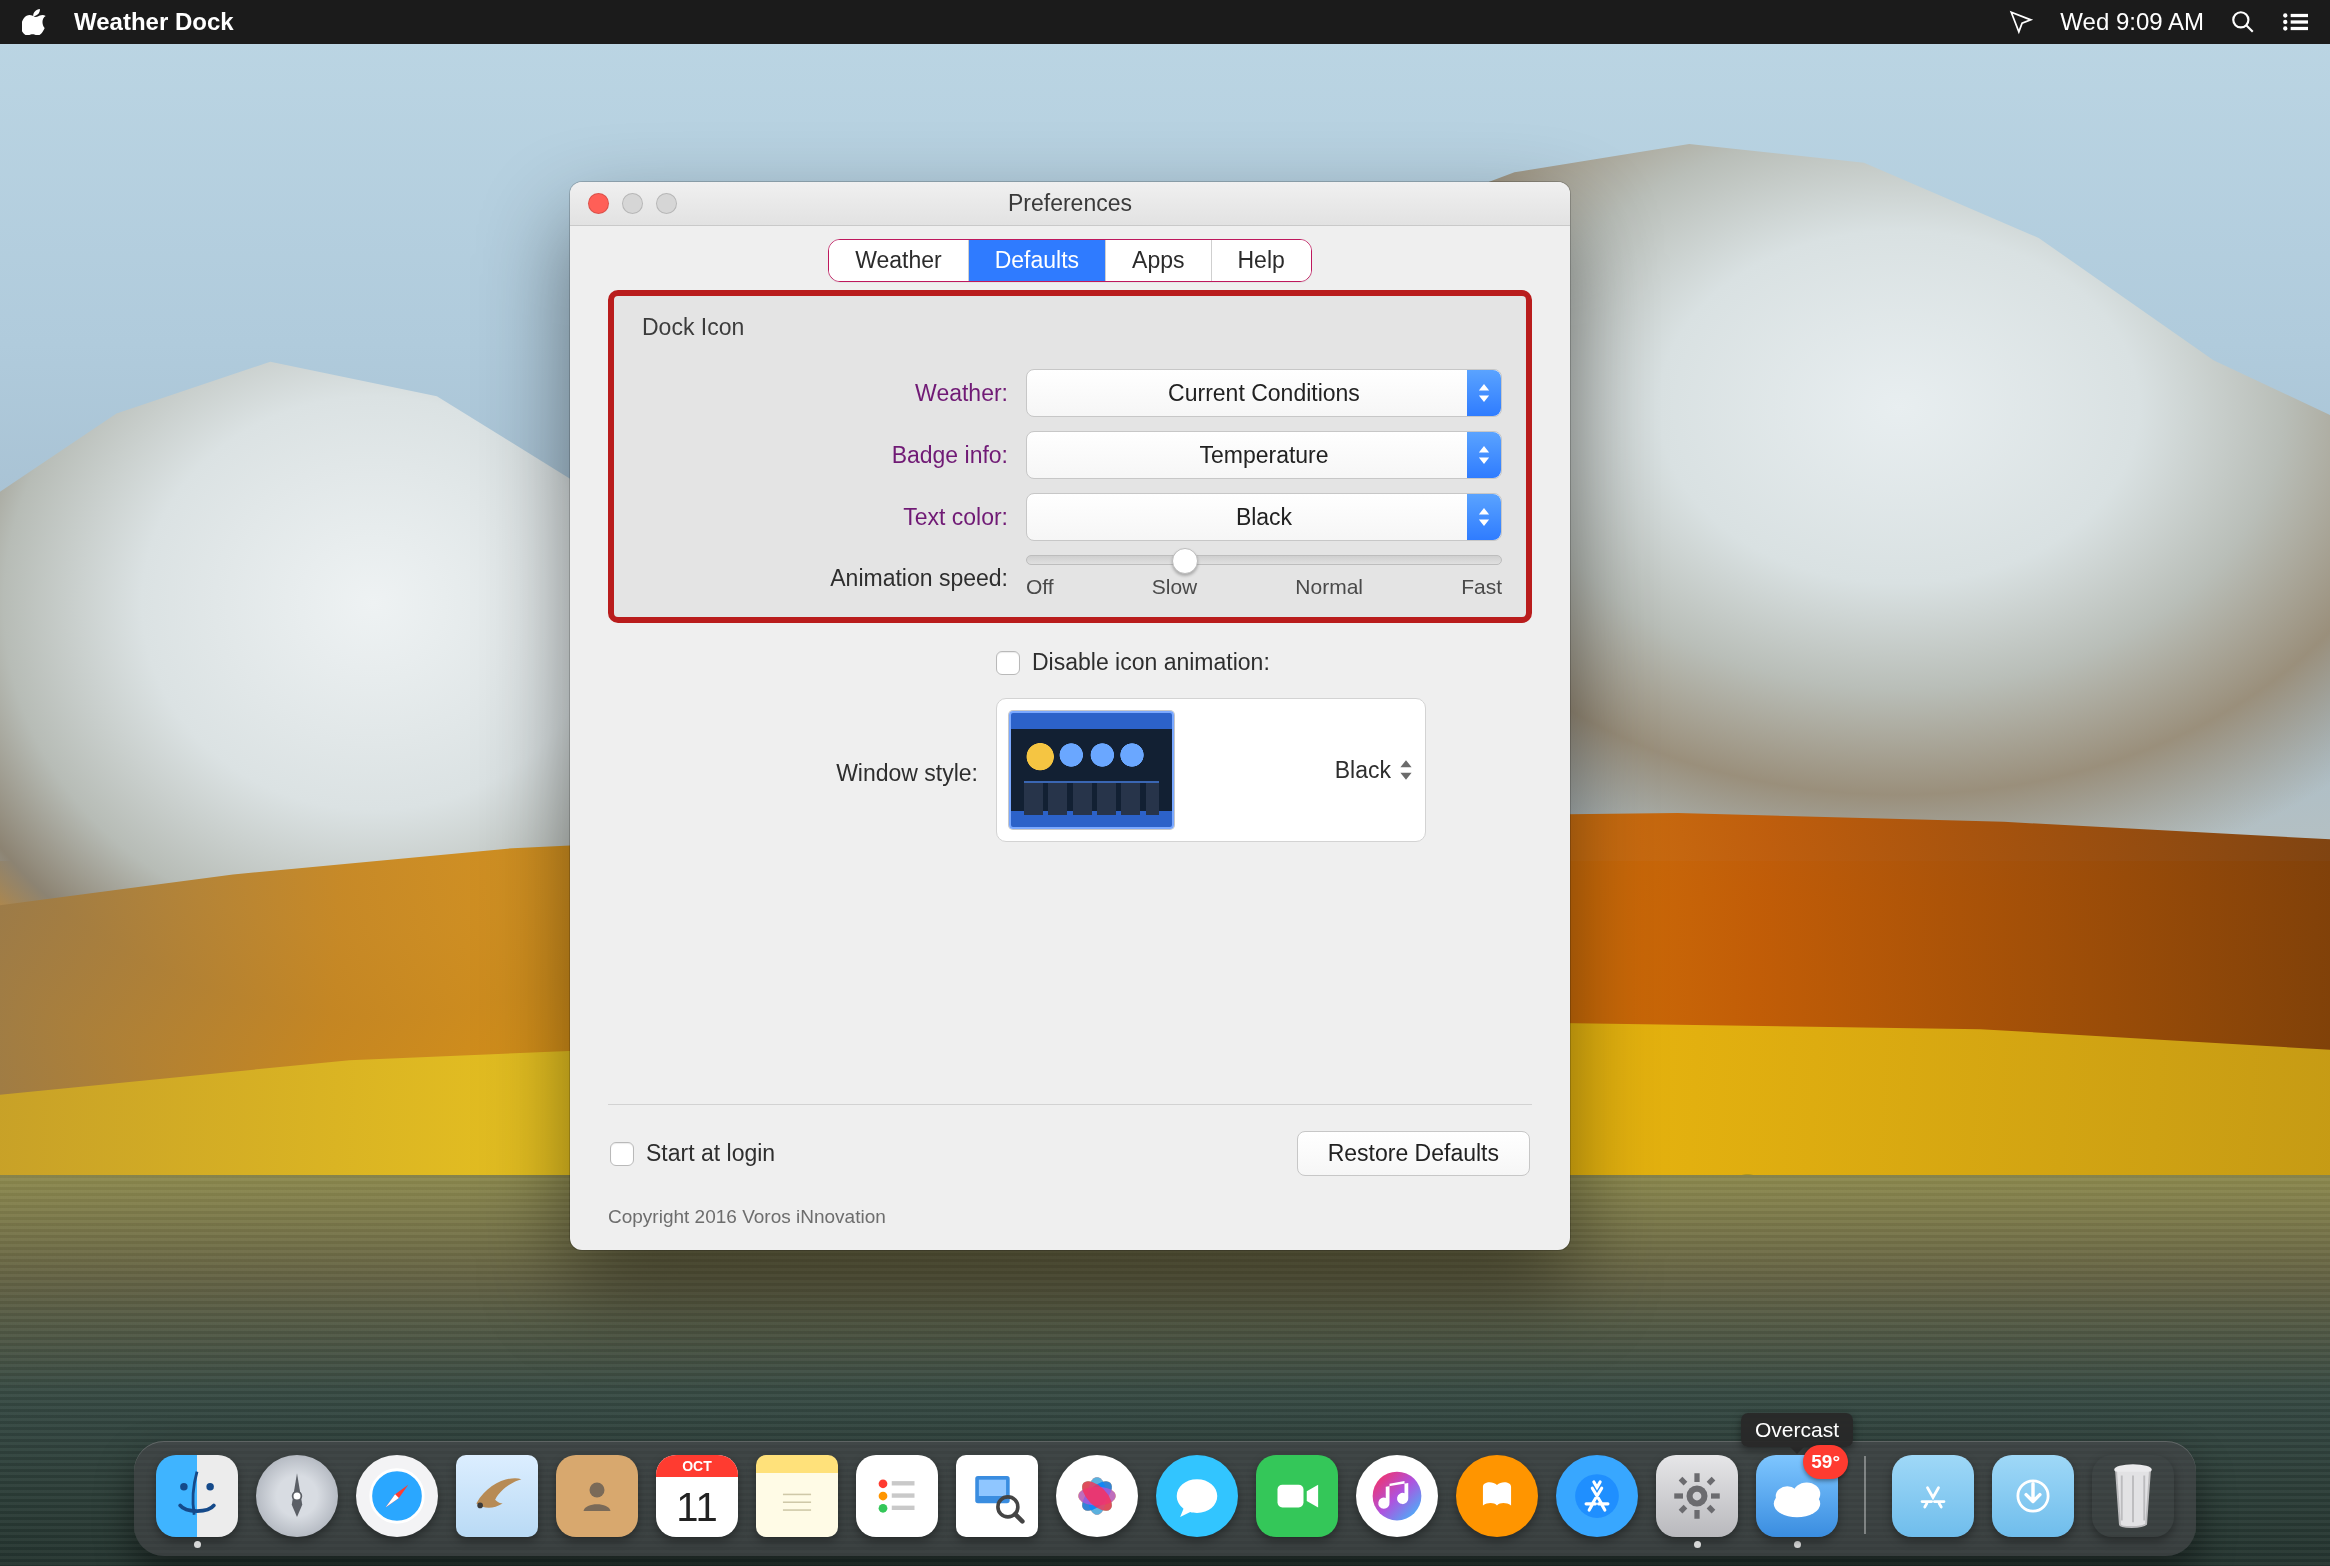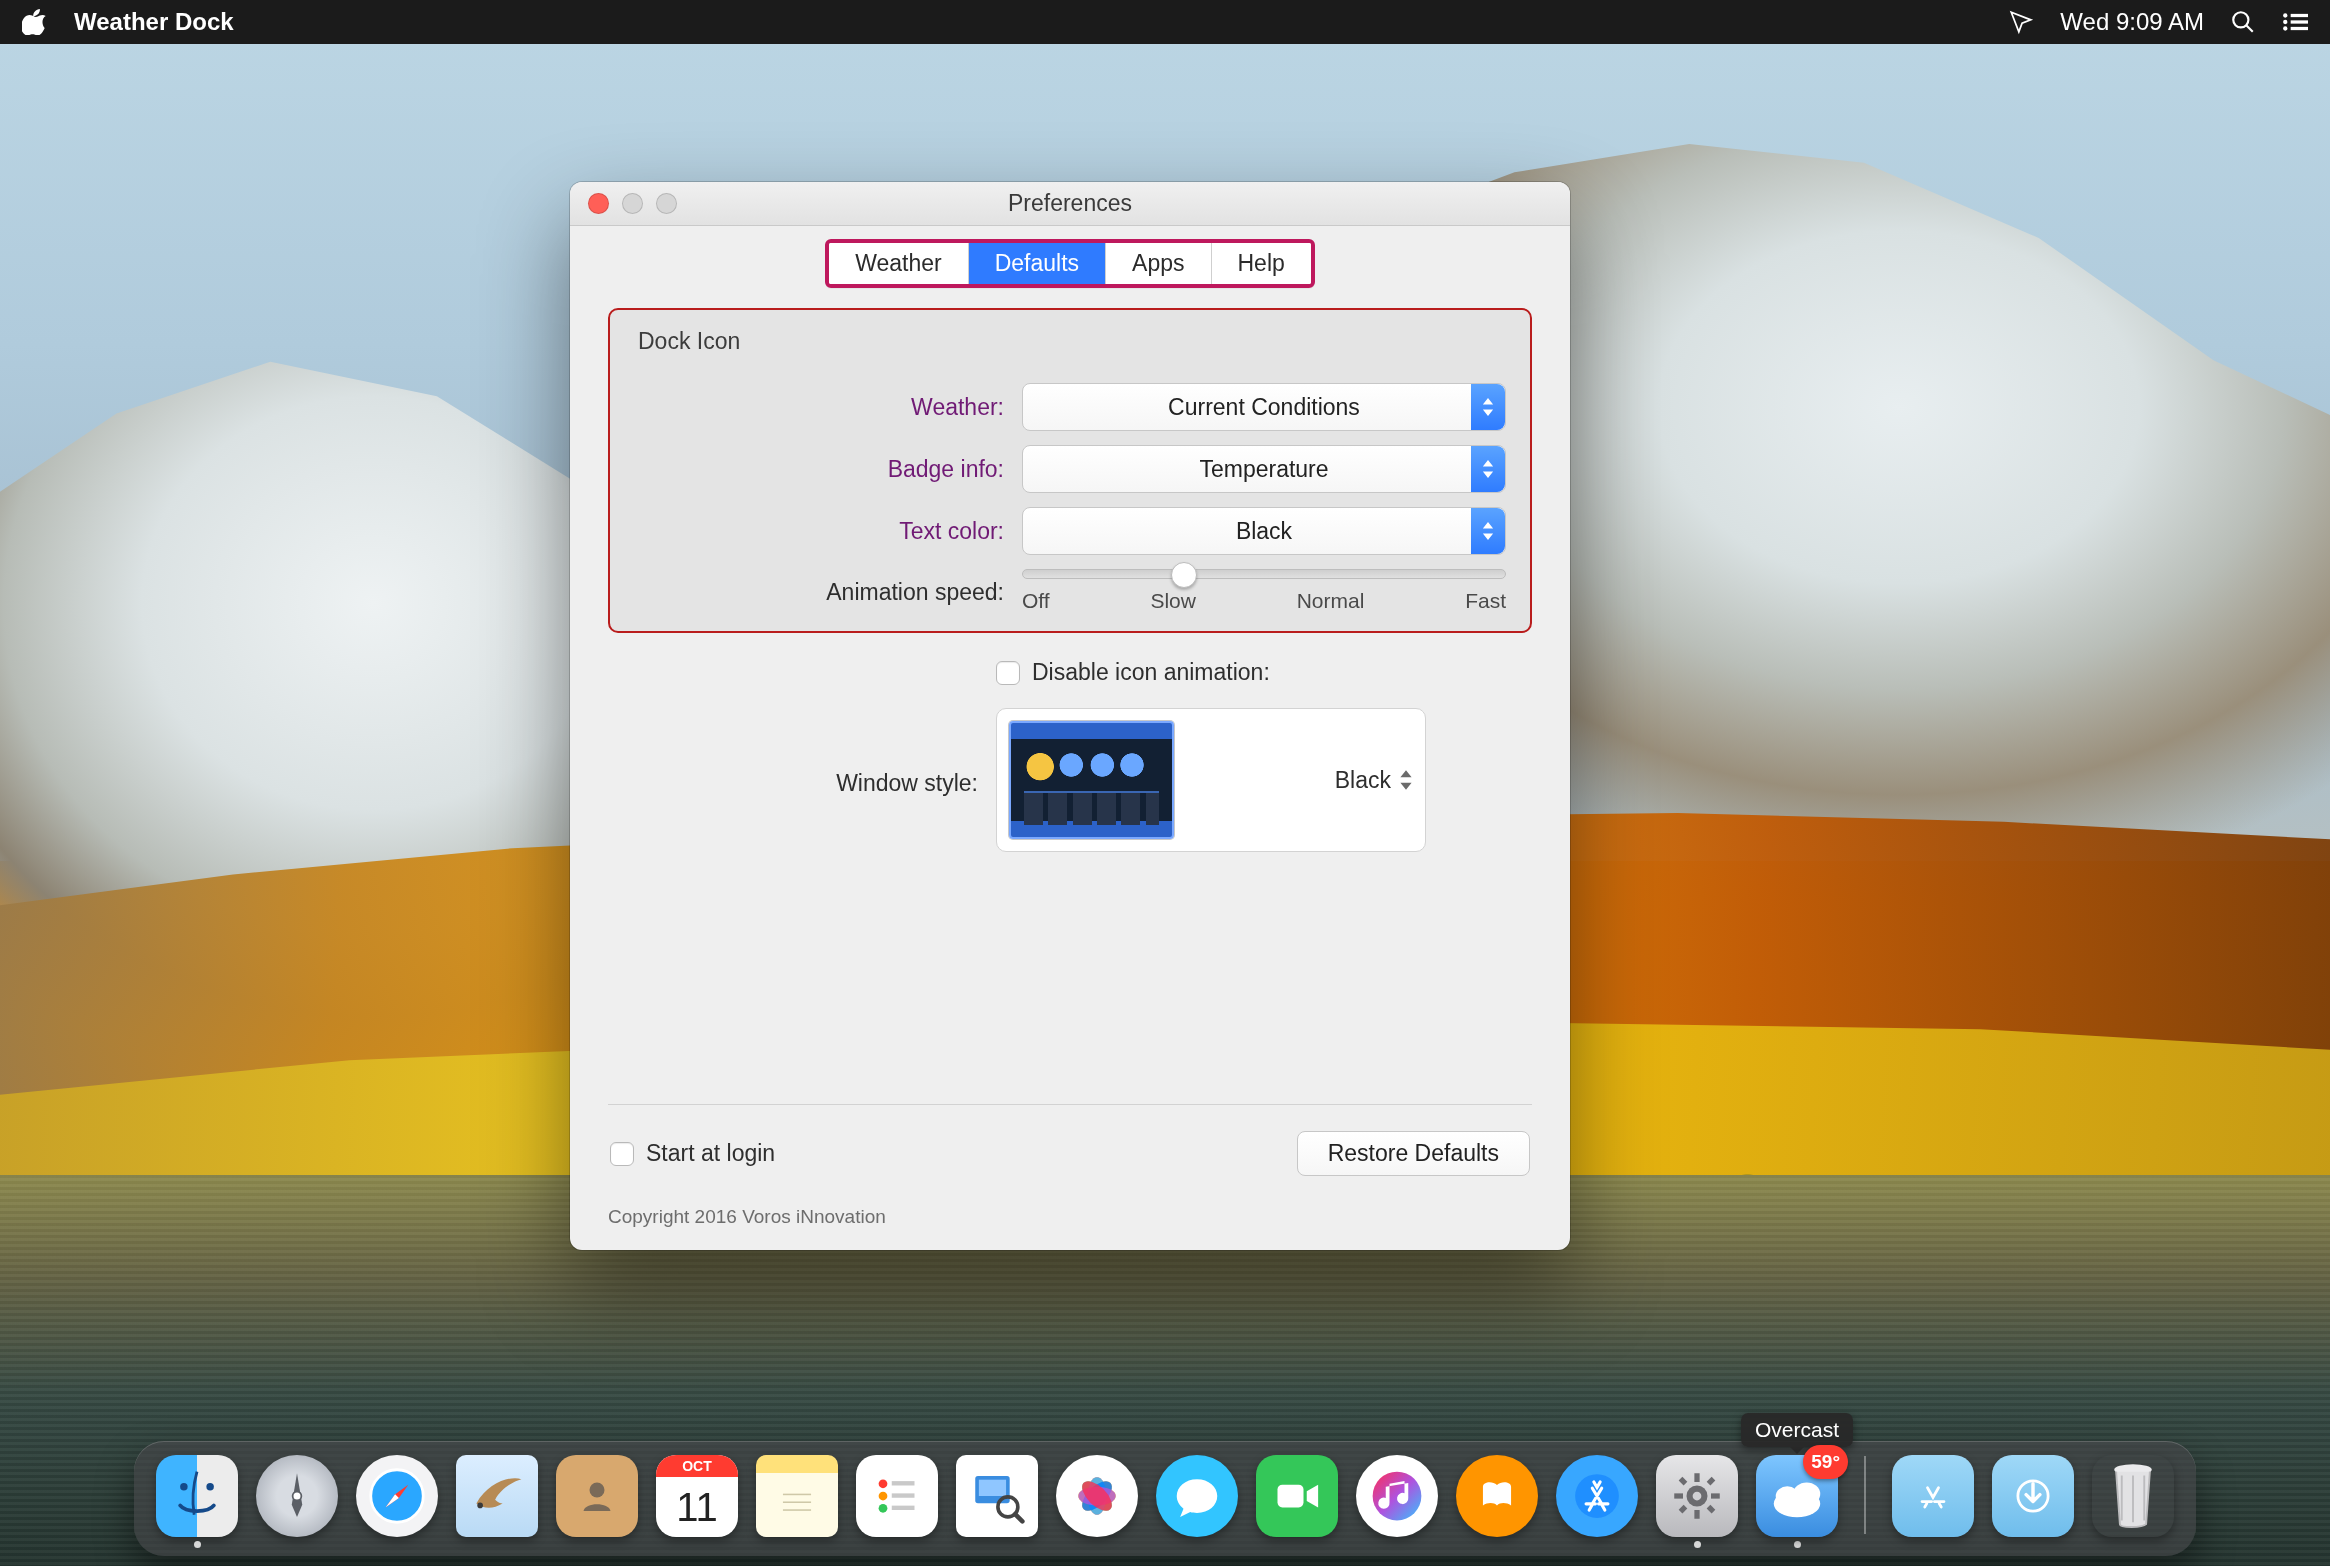--- a/index.html
+++ b/index.html
@@ -96,36 +96,36 @@
 }
 .traffic { position:absolute; left:18px; display:flex; gap:13px; }
 .traffic span { width:21px; height:21px; border-radius:50%; box-shadow:inset 0 0 0 1px rgba(0,0,0,.15); }
 .tl-close { background:#ff5f57; }
 .tl-min   { background:#d6d6d6; }
 .tl-max   { background:#d6d6d6; }
 .title    { flex:1; text-align:center; font-size:23px; color:#3a3a3a; }
 
 .tabbar { display:flex; justify-content:center; padding:13px 0 0; }
 .seg {
-  display:flex; border:4px solid #be185d; border-radius:6px; overflow:hidden;
+  display:flex; border:1px solid #be185d; border-radius:12px; overflow:hidden;
   background:#fff; box-shadow:0 1px 0 rgba(0,0,0,.04);
 }
 .seg button {
   border:none; background:#fff; color:#2b2b2b;
   font-size:23px; padding:7px 26px; cursor:pointer;
   border-right:1px solid #cfcfcf;
 }
 .seg button:last-child { border-right:none; }
 .seg button.active { background:#2f7bff; color:#fff; }
 
 .pref-body { flex:1; padding:8px 38px 0; display:flex; flex-direction:column; }
 
 .group {
-  background:#e4e4e4; border:2px solid #b91c1c; border-radius:10px;
-  padding:0 24px 18px; margin-top:12px; position:relative;
+  background:#e4e4e4; border:6px solid #b91c1c; border-radius:10px;
+  padding:0 24px 18px; position:relative;
 }
 .group-title { font-size:23px; color:#3c3c3c; padding:18px 4px 14px; }
 
 .form-row { display:flex; align-items:center; gap:18px; margin:14px 0; }
 .form-row .lbl { width:370px; text-align:right; font-size:23px; color:#701a75; }
 
 .aqua-select {
   position:relative; flex:1; height:48px;
   background:linear-gradient(180deg,#ffffff,#f6f6f6);
   border:1px solid #c7c7c7; border-radius:8px;

